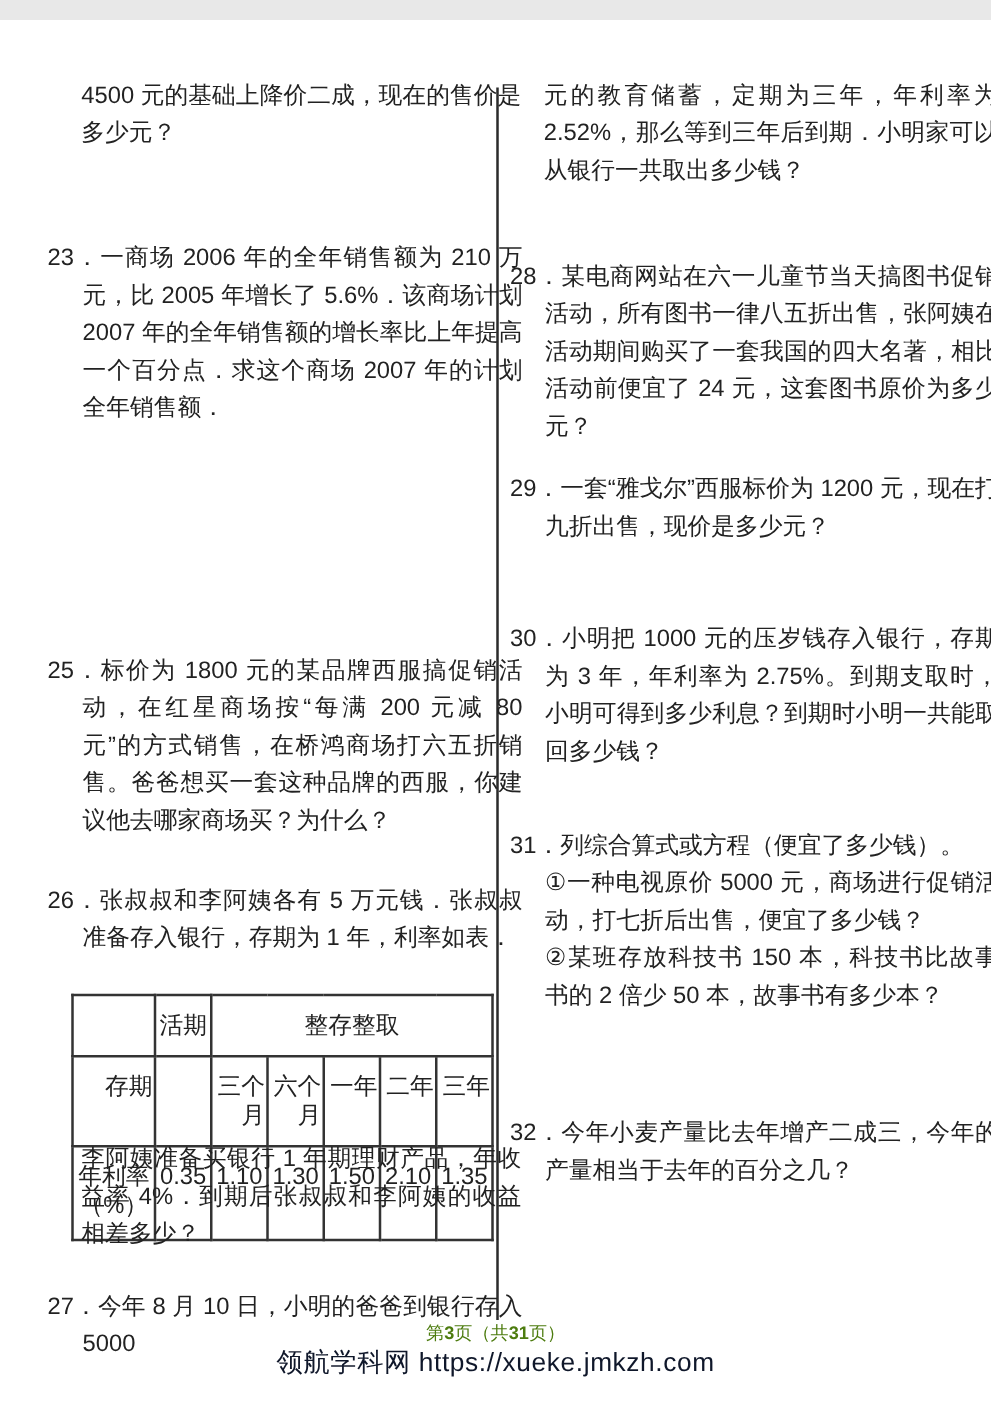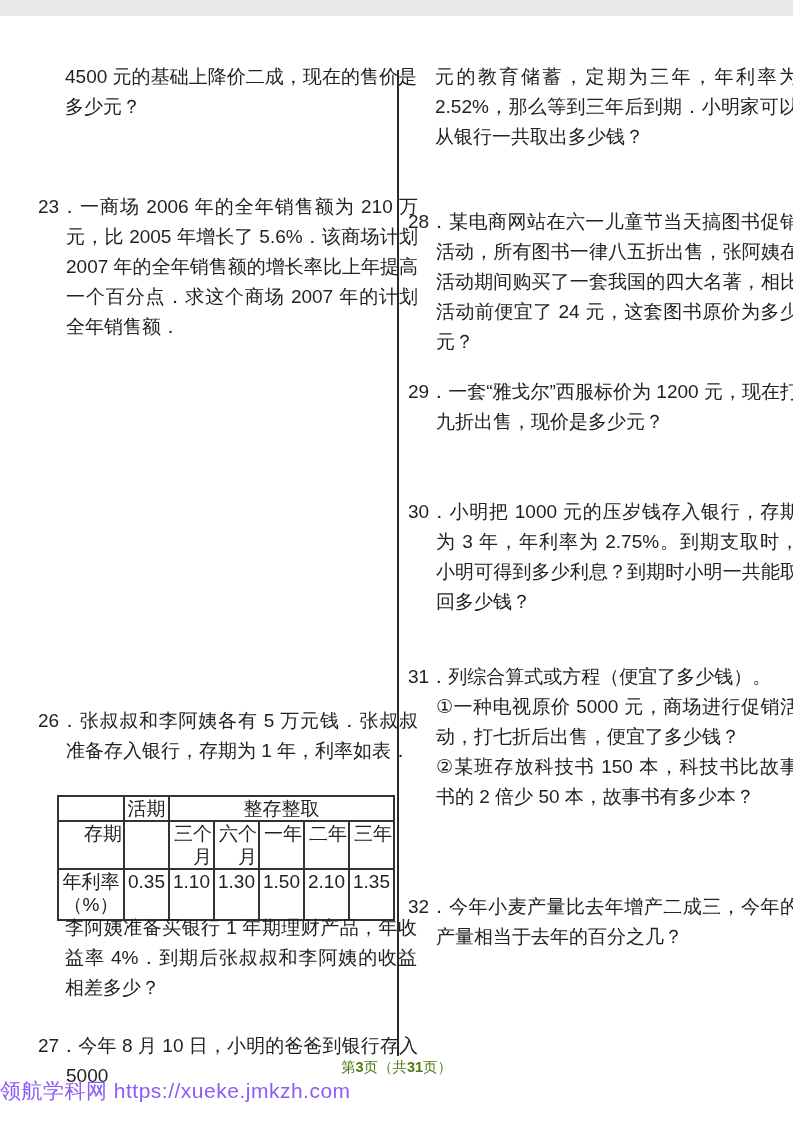--- a/index.html
+++ b/index.html
@@ -18,51 +18,54 @@
   .tbl-title { text-indent:0; text-align:left; }
   .num { }
   .divider { position:absolute; left:397px; top:54px; width:2px; height:986px; background:#2b2b2b; }
   .rate-table {
     position:absolute; left:57px; top:779px; width:336px;
     border-collapse:collapse; table-layout:fixed;
     font-size:19px; line-height:23px;
   }
   .rate-table td {
     border:2px solid #333333; text-align:center; vertical-align:top;
-    padding:0 1px; overflow:hidden;
+    padding:12px 1px; overflow:hidden;
   }
   .row-h1 td { height:23px; }
   .row-h2 td { height:46px;text-align:right; }
   .row-h3 td { height:49px; }
   .pagenum {
     position:absolute; top:1041px; left:0; width:793px; text-align:center;
     font-size:14.5px; line-height:20px; color:#4d7c0f; text-indent:0;
   }
   .pagenum .bold { font-weight:bold; }
   .watermark {
-    position:absolute; top:1060px; left:0; width:793px; 
-    font-size:21px; line-height:30px; color:#8b5cf6; letter-spacing:0.5px;
+    position:absolute; top:1060px; left:0; width:793px; text-align:center;
+    font-size:21px; line-height:30px; color:#0f172a; letter-spacing:0.5px;
   }
 </style>
 </head>
 <body>
 
 <div class="page">
 
   <div class="divider"></div>
 
   <div class="block leftcol cont" style="top:46px">
     <span>4500 元的基础上降价二成，现在的售价是多少元？</span>
   </div>
 
   <div class="block leftcol prob" style="top:176px">
     <span class="num">23．</span><span>一商场 2006 年的全年销售额为 210 万元，比 2005 年增长了 5.6%．该商场计划 2007 年的全年销售额的增长率比上年提高一个百分点．求这个商场 2007 年的计划全年销售额．</span>
   </div>
 
 
+  <div class="block leftcol prob" style="top:506px">
+    <span class="num">25．</span><span>标价为 1800 元的某品牌西服搞促销活动，在红星商场按“每满 200 元减 80 元”的方式销售，在桥鸿商场打六五折销售。爸爸想买一套这种品牌的西服，你建议他去哪家商场买？为什么？</span>
+  </div>
 
   <div class="block leftcol prob" style="top:690px">
     <div><span class="num">26．</span><span>张叔叔和李阿姨各有 5 万元钱．张叔叔准备存入银行，存期为 1 年，利率如表．</span></div>
   </div>
 
   <table class="rate-table">
     <colgroup>
       <col style="width:66px">
         <col style="width:45px">
         <col style="width:45px">

